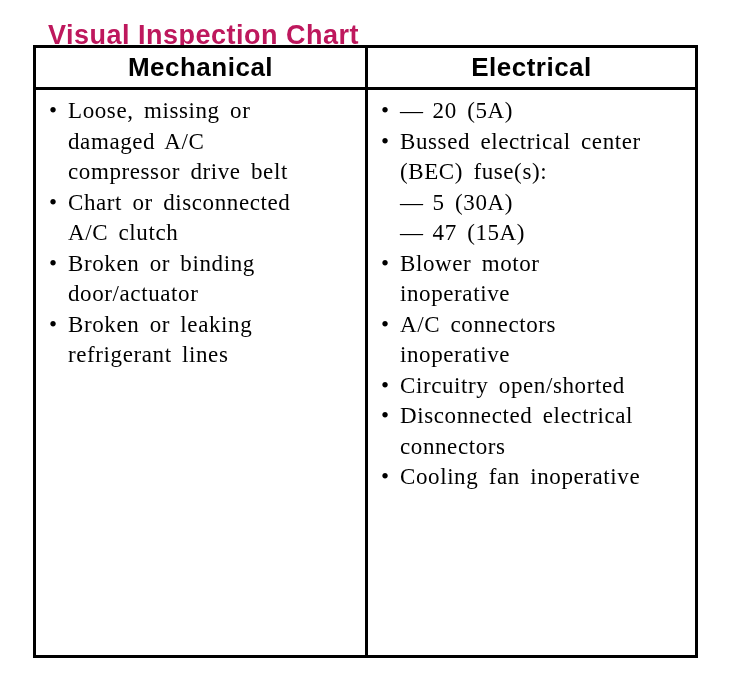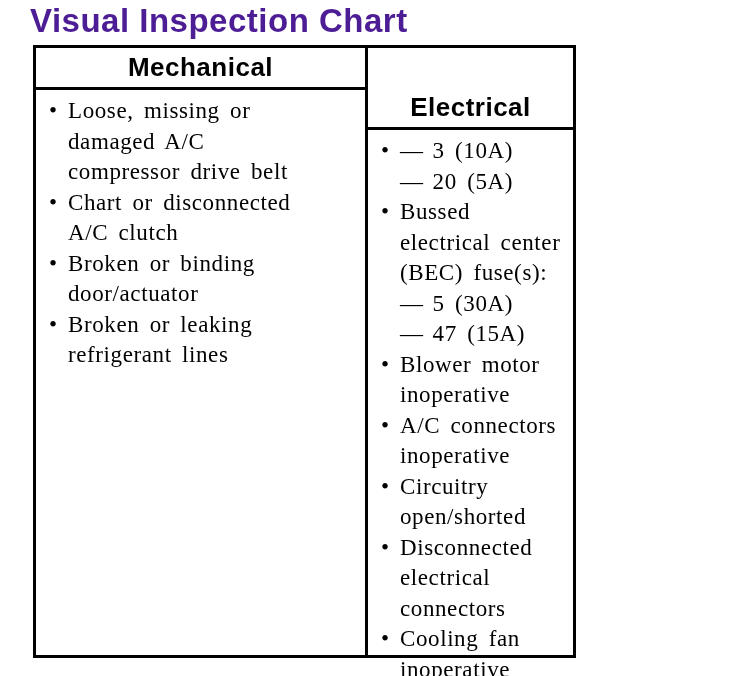--- a/index.html
+++ b/index.html
@@ -8,48 +8,48 @@
     width: 736px;
     height: 676px;
     background: #ffffff;
     color: #000000;
     overflow: hidden;
   }
   .title {
     position: absolute;
     left: 30px;
     top: 2px;
-    margin: 0;
+    margin: 18px;
     font-family: "Liberation Sans", sans-serif;
     font-weight: bold;
-    font-size: 33px;
+    font-size: 27px;
     letter-spacing: 0.5px;
-    color: #4c1d95;
+    color: #be185d;
   }
   .table {
     position: absolute;
     left: 33px;
     top: 45px;
-    width: 543px;
+    width: 665px;
     height: 613px;
     border: 3px solid #000000;
     box-sizing: border-box;
     display: flex;
     background: #ffffff;
   }
   .col {
     display: flex;
     flex-direction: column;
     box-sizing: border-box;
   }
   .col-left {
     width: 332px;
     border-right: 3px solid #000000;
   }
-  .col-right { flex: 1; margin-top: 40px; }
+  .col-right { flex: 1; }
   .header-cell {
     flex: none;
     height: 42px;
     border-bottom: 3px solid #000000;
     box-sizing: border-box;
     display: flex;
     align-items: center;
     justify-content: center;
     font-family: "Liberation Sans", sans-serif;
     font-weight: bold;
@@ -130,21 +130,20 @@
       </div>
     </div>
 
     <div class="col col-right">
       <div class="header-cell">Electrical</div>
       <div class="body-cell">
         <ul class="items">
             <li class="item">
               <span class="bullet">•</span>
               <div class="item-body">
-                <div class="sub-item"><span class="dash">—</span><span>3 (10A)</span></div>
                 <div class="sub-item"><span class="dash">—</span><span>20 (5A)</span></div>
               </div>
             </li>
             <li class="item">
               <span class="bullet">•</span>
               <div class="item-body">
                 <div class="item-text">Bussed electrical center
 (BEC) fuse(s):</div>
                 <div class="sub-item"><span class="dash">—</span><span>5 (30A)</span></div>
                 <div class="sub-item"><span class="dash">—</span><span>47 (15A)</span></div>

